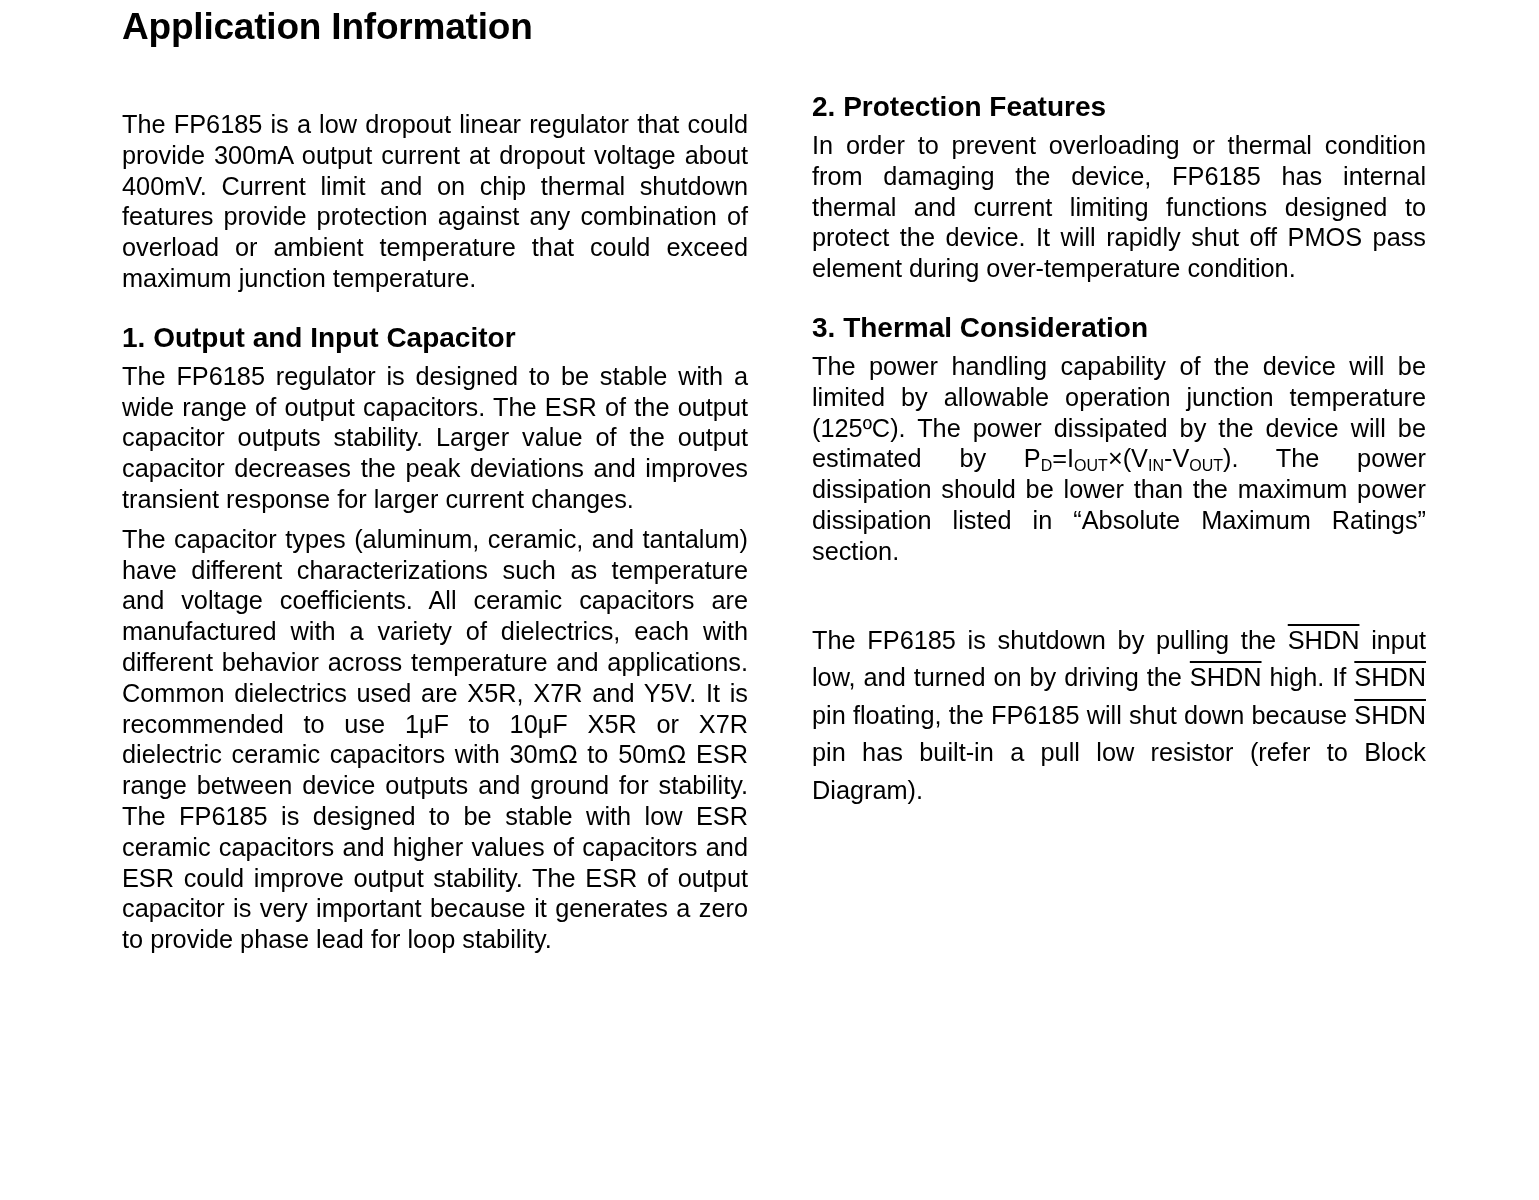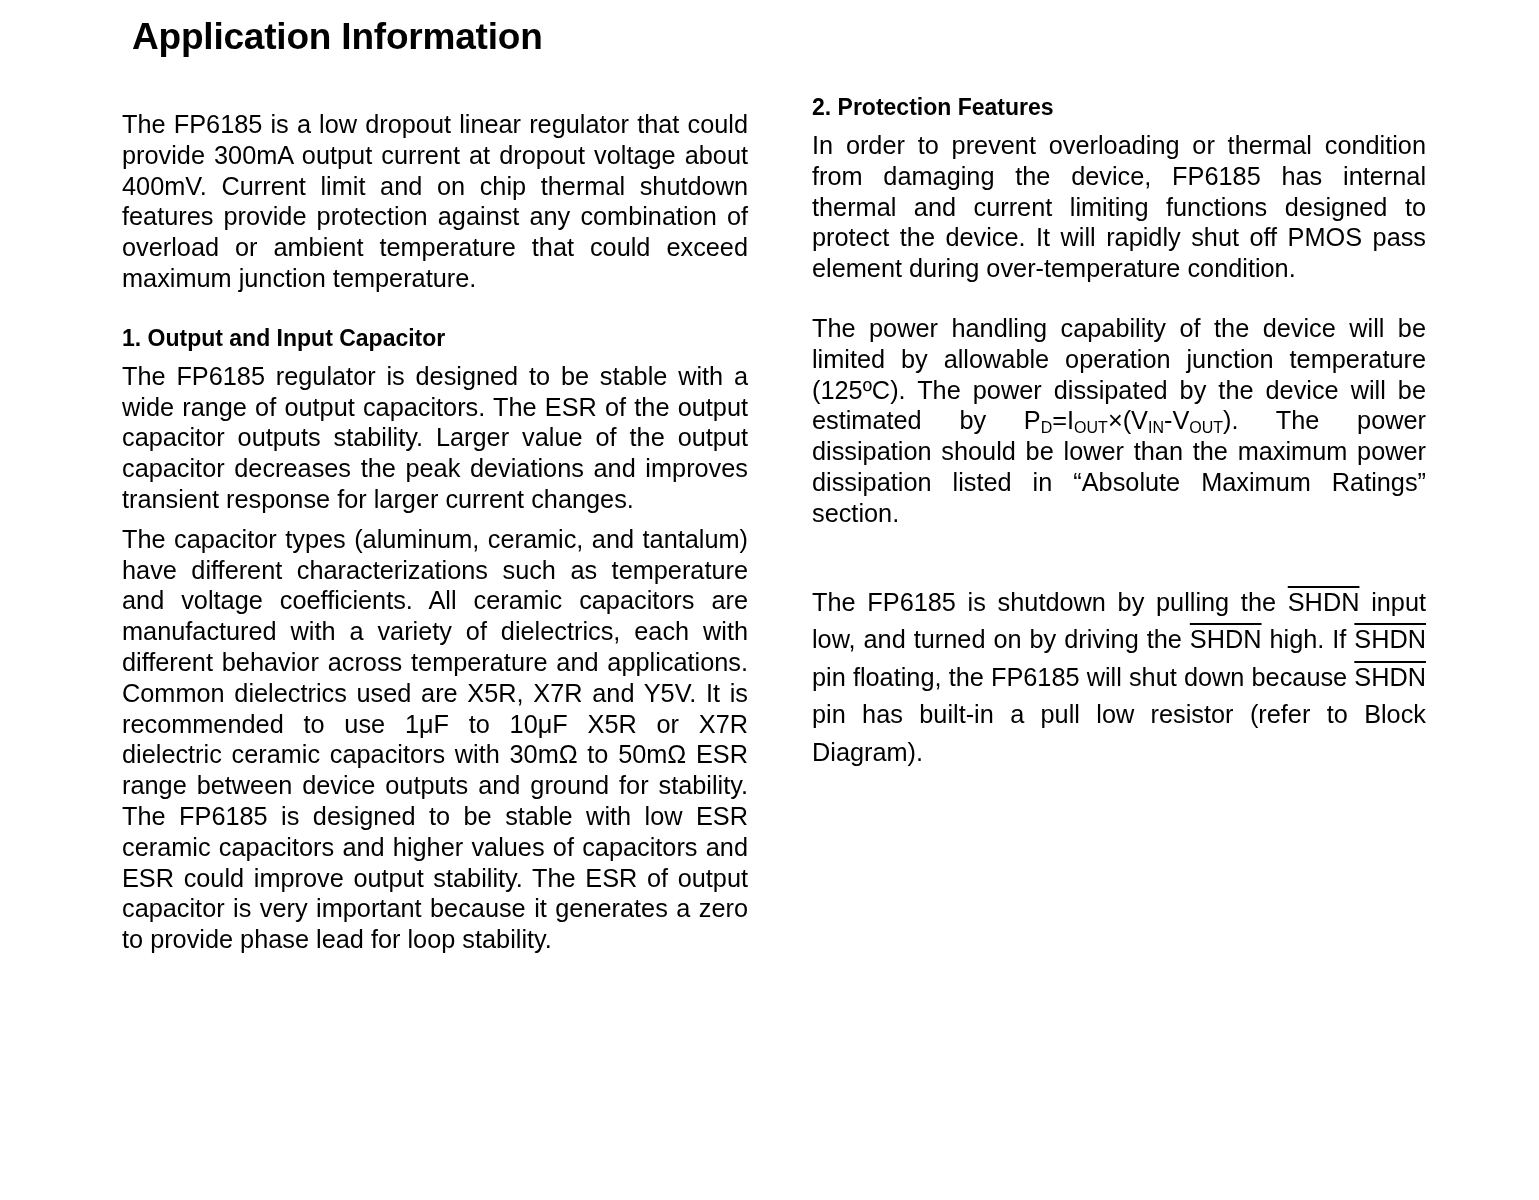--- a/index.html
+++ b/index.html
@@ -1,22 +1,22 @@
 <!DOCTYPE html>
 <html><head>
 <meta charset="utf-8">
 <style>
   html, body { margin: 0; padding: 0; background: #ffffff; }
   body { width: 1539px; height: 1200px; position: relative; overflow: hidden; color: #000; font-family: "Liberation Sans", sans-serif; }
-  .title { position: absolute; left: 122px; top: 6px; font-size: 37px; font-weight: bold; margin: 10px; letter-spacing: -0.2px; text-align: right; }
+  .title { position: absolute; left: 122px; top: 6px; font-size: 37px; font-weight: bold; margin: 0; letter-spacing: -0.2px; text-align: right; }
   .col { position: absolute; width: 626px; }
   .col-left { left: 122px; top: 109px; }
   .col-right { left: 812px; top: 92px; width: 614px; }
   p { margin: 0 0 9px 0; font-size: 25.3px; line-height: 30.8px; text-align: justify; }
-  h3 { margin: 0 0 8px 0; font-size: 23px; font-weight: bold; line-height: 30px; }
+  h3 { margin: 0 0 8px 0; font-size: 28px; font-weight: bold; line-height: 30px; }
   .gap-s { height: 20px; }
   .ov { text-decoration: overline; }
   sub { font-size: 16px; vertical-align: -4px; line-height: 0; }
   .shdn-p { line-height: 37.5px; margin-top: 26px; }
 </style>
 </head>
 <body>
 
 <h1 class="title">Application Information</h1>
 
@@ -25,16 +25,17 @@
   <div class="gap-s"></div>
   <h3>1. Output and Input Capacitor</h3>
   <p>The FP6185 regulator is designed to be stable with a wide range of output capacitors.  The ESR of the output capacitor outputs stability. Larger value of the output capacitor decreases the peak deviations and improves transient response for larger current changes.</p>
   <p>The capacitor types (aluminum, ceramic, and tantalum) have different characterizations such as temperature and voltage coefficients.  All ceramic capacitors are manufactured with a variety of dielectrics, each with different behavior across temperature and applications.  Common dielectrics used are X5R, X7R and Y5V.  It is recommended to use 1μF to 10μF X5R or X7R dielectric ceramic capacitors with 30mΩ to 50mΩ ESR range between device outputs and ground for stability.  The FP6185 is designed to be stable with low ESR ceramic capacitors and higher values of capacitors and ESR could improve output stability.  The ESR of output capacitor is very important because it generates a zero to provide phase lead for loop stability.</p>
 </div>
 
 <div class="col col-right">
   <h3>2. Protection Features</h3>
   <p>In order to prevent overloading or thermal condition from damaging the device, FP6185 has internal thermal and current limiting functions designed to protect the device.  It will rapidly shut off PMOS pass element during over-temperature condition.</p>
   <div class="gap-s"></div>
+  <h3>3. Thermal Consideration</h3>
   <p><span>The power handling capability of the device will be limited by allowable operation junction temperature (125ºC).  The power dissipated by the device will be estimated by P</span><sub>D</sub><span>=I</span><sub>OUT</sub><span>×(V</span><sub>IN</sub><span>-V</span><sub>OUT</sub><span>).  The power dissipation should be lower than the maximum power dissipation listed in “Absolute Maximum Ratings” section.</span></p>
   <div class="gap-s"></div>
   <p class="shdn-p"><span>The FP6185 is shutdown by pulling the </span><span class="ov">SHDN</span><span> input low, and turned on by driving the </span><span class="ov">SHDN</span><span> high. If </span><span class="ov">SHDN</span><span> pin floating, the FP6185 will shut down because </span><span class="ov">SHDN</span><span> pin has built-in a pull low resistor (refer to Block Diagram).</span></p>
 </div>
 
 </body></html>

